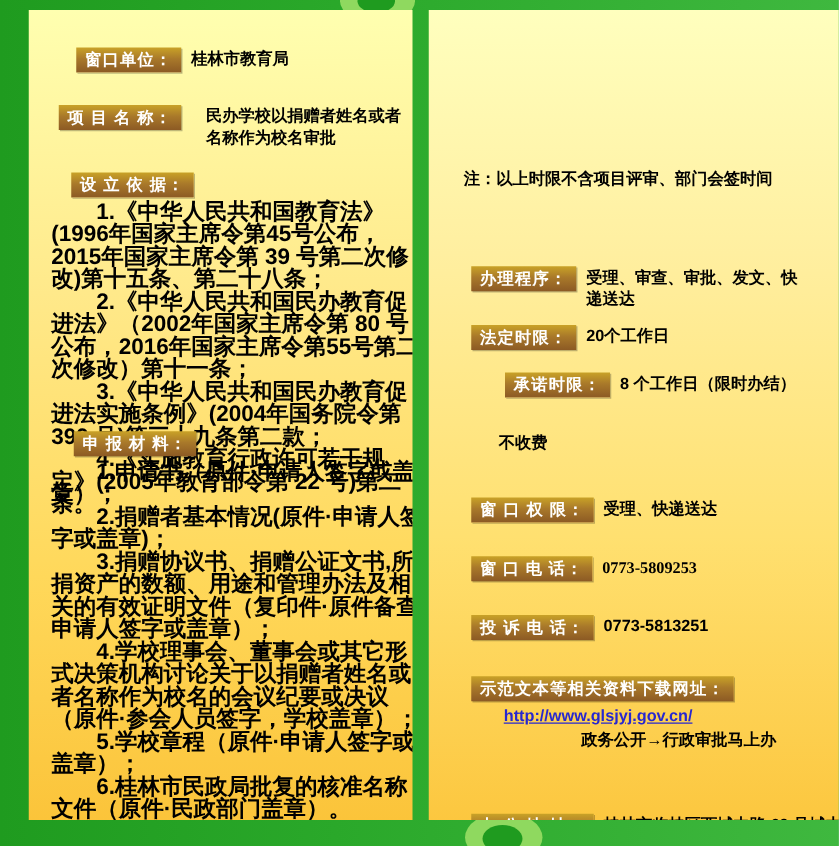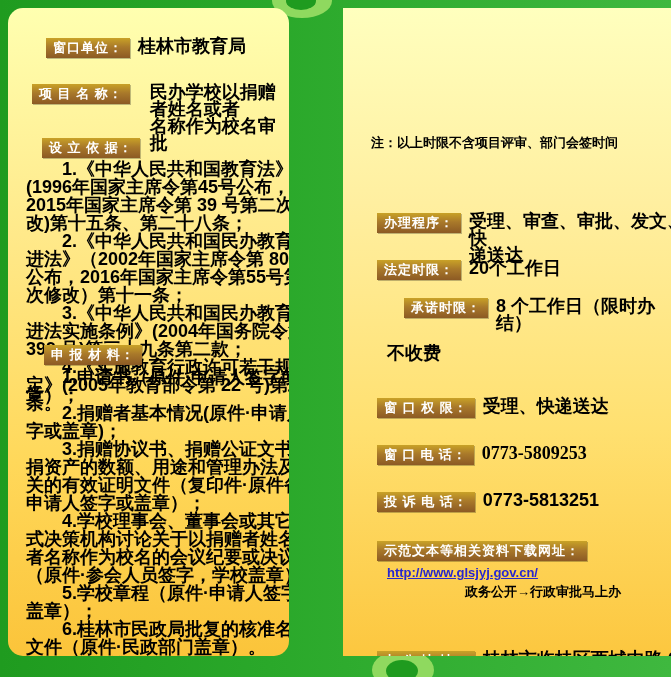--- a/index.html
+++ b/index.html
@@ -38,24 +38,23 @@
   .sw4 { left: 386px; top: 660px; width: 32px; height: 22px; background: #1f9b1f; }
 
   
   .panel {
     position: absolute;
     top: 8px;
     height: 648px;
     overflow: hidden;
   }
   .panel-left {
-    left: 8px;
-    width: 281px;
+    left: 23px;
+    width: 307px;
     background: linear-gradient(180deg, #ffffb0 0%, #ffe98a 35%, #ffd85a 70%, #fbc43a 100%);
-    border-radius: 15px;
   }
   .panel-right {
     left: 343px;
     width: 347px;
     background: linear-gradient(180deg, #ffffbe 0%, #ffefa0 30%, #ffe070 65%, #fcc73f 100%);
   }
 
   
   .label-pill {
     display: inline-block;
@@ -69,21 +68,21 @@
     white-space: nowrap;
     box-shadow: 1px 1px 0 rgba(0,0,0,0.25);
   }
   .row {
     position: absolute;
     display: flex;
     align-items: flex-start;
   }
   .row .value {
     color: #000000;
-    font-size: 18px;
+    font-size: 13px;
     font-weight: bold;
     line-height: 17px;
     margin-left: 8px;
     white-space: pre-line;
   }
   .block-body {
     position: absolute;
     color: #000000;
     font-size: 18px;
     line-height: 18px;
@@ -169,42 +168,42 @@
       <span class="label-pill">法定时限：</span>
       <span class="value">20个工作日</span>
     </div>
 
     <div class="row" style="left:34px; top:290px;margin-left:27px;">
       <span class="label-pill">承诺时限：</span>
       <span class="value">8 个工作日（限时办结）</span>
     </div>
 
     <div class="row" style="left:34px; top:337px;">
-      <span class="value" style="margin-left:10px;">不收费</span>
+      <span class="value" style="margin-left:22px;">不收费</span>
     </div>
 
     <div class="row" style="left:34px; top:390px;">
       <span class="label-pill">窗 口 权 限：</span>
       <span class="value">受理、快递送达</span>
     </div>
 
     <div class="row" style="left:34px; top:437px;font-family:Liberation Serif, serif;">
       <span class="label-pill">窗 口 电 话：</span>
       <span class="value">0773-5809253</span>
     </div>
 
     <div class="row" style="left:34px; top:484px;">
       <span class="label-pill">投 诉 电 话：</span>
       <span class="value">0773-5813251</span>
     </div>
 
     <div class="row" style="left:34px; top:533px;border-radius:10px;">
       <span class="label-pill">示范文本等相关资料下载网址：</span>
     </div>
-    <a class="link" style="left:44px; top:557px;">http://www.glsjyj.gov.cn/</a>
+    <a class="link" style="left:60px; top:557px;">http://www.glsjyj.gov.cn/</a>
     <div class="sub-note" style="left:106px; top:575px;margin-left:16px;">政务公开→行政审批马上办</div>
 
     <div class="row" style="left:34px; top:606px;margin-top:37px;">
       <span class="label-pill">办 公 地 址：</span>
       <span class="value">桂林市临桂区西城中路 69 号城中
 大厦西铺楼C区30、31 号窗口</span>
     </div>
   </div>
 </div>
 

